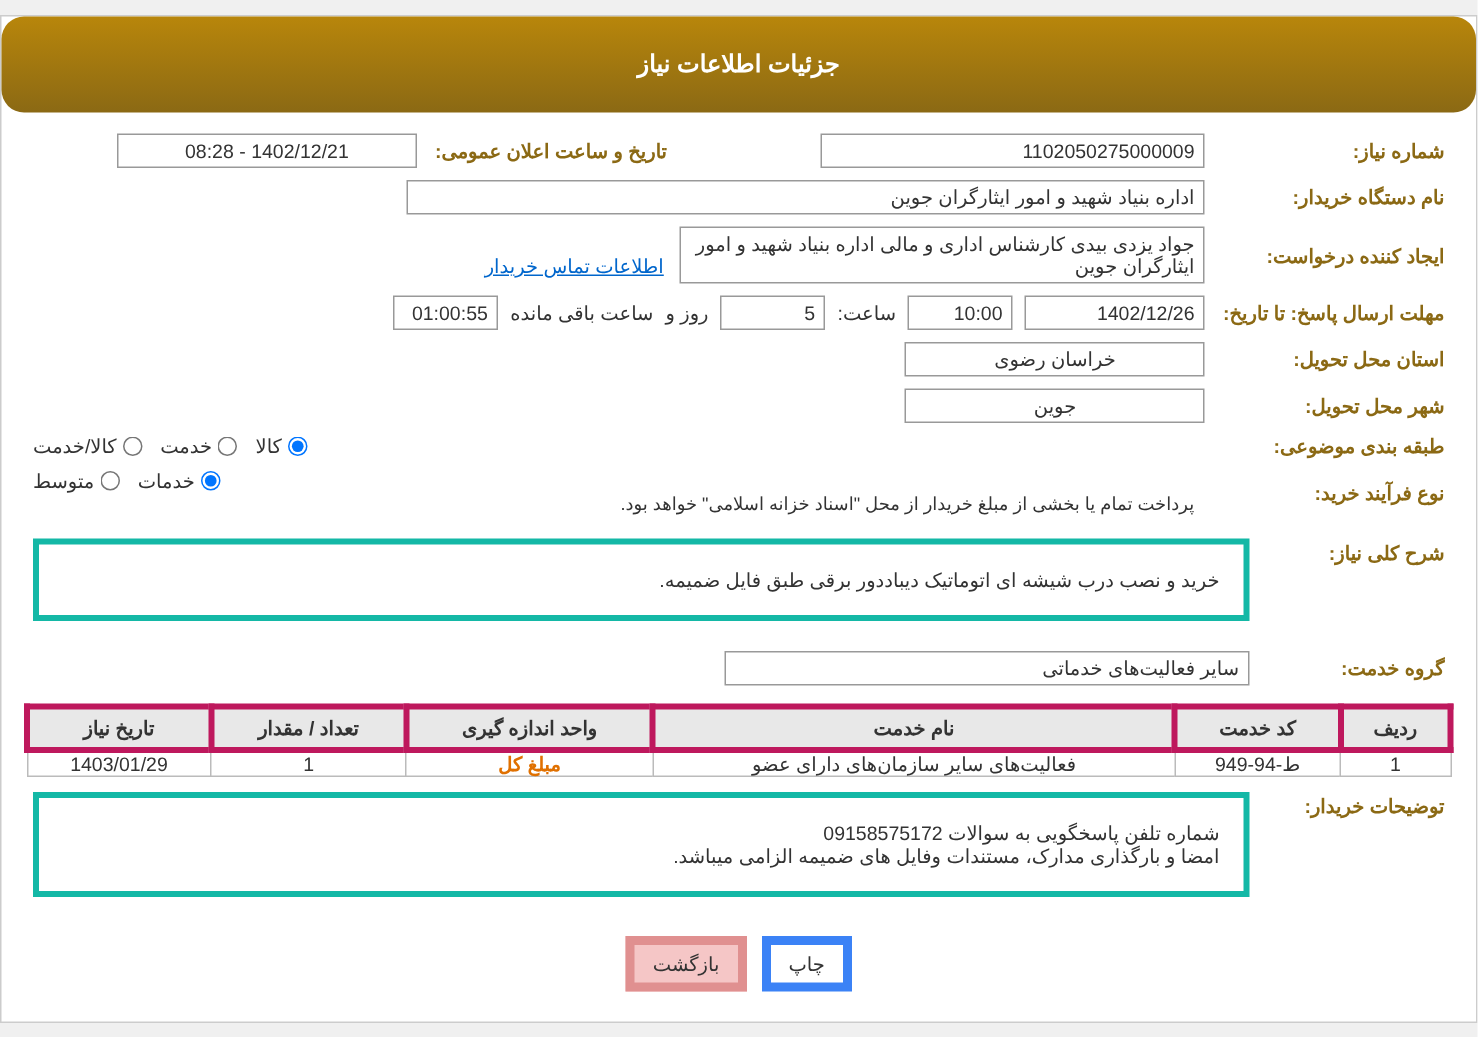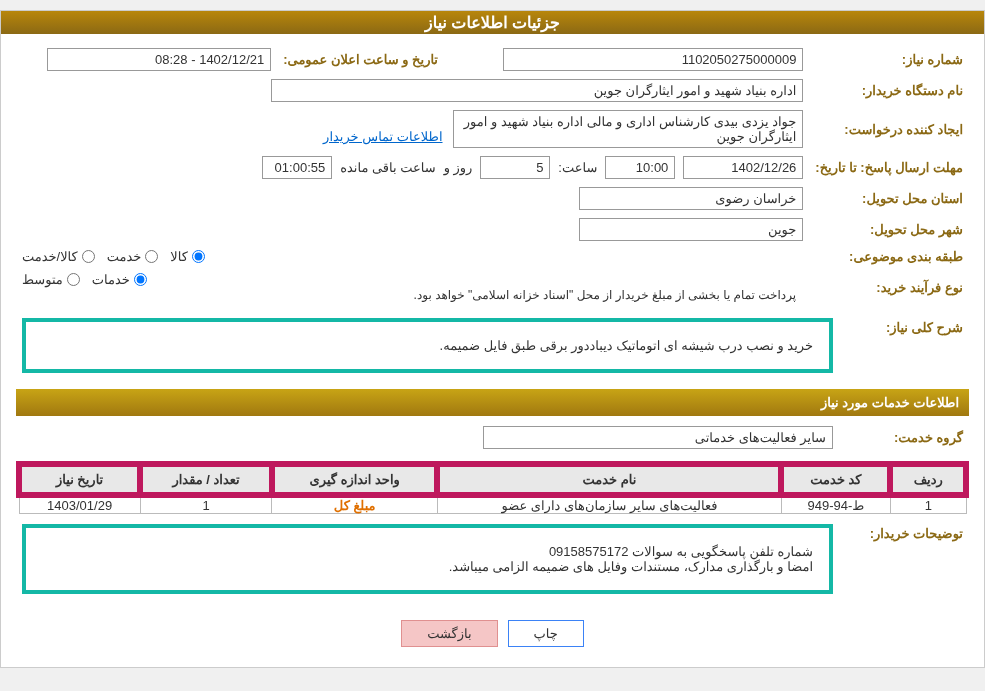--- a/index.html
+++ b/index.html
@@ -13,23 +13,24 @@
     .page-wrapper {
       max-width: 985px;
       margin: 10px auto;
       background: #fff;
       border: 1px solid #ccc;
     }
     .page-header {
       background: linear-gradient(to bottom, #b8860b, #8b6914);
       color: #fff;
       text-align: center;
-      padding: 2px;
+      padding: 22px;
       font-size: 16px;
       font-weight: bold;
+      border-radius: 15px;
     }
     .content {
       padding: 10px 15px;
     }
     .info-table {
       width: 100%;
       border-collapse: collapse;
       margin-bottom: 8px;
     }
     .info-table td {
@@ -48,25 +49,26 @@
     }
     .input-box {
       border: 1px solid #999;
       background: #fff;
       padding: 3px 6px;
       min-height: 22px;
       display: inline-block;
       text-align: right;
     }
     .input-wide {
-      width: 300px;
+      width: 256px;
       padding-left: 33px;
     }
     .input-medium {
-      width: 224px;
+      width: 200px;
+      text-align: center;
     }
     .input-small {
       width: 120px;
     }
     .input-xs {
       width: 70px;
     }
     .link-blue {
       color: #0066cc;
       text-decoration: underline;
@@ -97,21 +99,21 @@
       gap: 4px;
       flex-direction: row-reverse;
     }
     .services-table {
       width: 100%;
       border-collapse: collapse;
       margin: 6px 0;
     }
     .services-table th {
       background: #e8e8e8;
-      border: 6px solid #be185d;
+      border: 4px solid #be185d;
       padding: 5px 8px;
       text-align: center;
       font-weight: bold;
       color: #333;
     }
     .services-table td {
       border: 1px solid #bbb;
       padding: 0 8px;
       text-align: center;
     }
@@ -131,22 +133,22 @@
       min-height: 70px;
     }
     .bottom-buttons {
       display: flex;
       justify-content: center;
       gap: 10px;
       padding: 10px;
       flex-direction: row-reverse;
     }
     .btn {
-      padding: 5px 25px;
-      border: 1px solid #3b82f6;
+      padding: 5px 12px;
+      border: 6px solid #3b82f6;
       cursor: pointer;
       font-size: 13px;
       font-family: Tahoma, Arial, sans-serif;
     }
     .btn-print {
       background: #fff;
       color: #333;
     }
     .btn-back {
       background: #f5c6c6;
@@ -269,23 +271,20 @@
       <tbody>
           <tr>
         <td class="label-cell" style="vertical-align:top;padding-top:6px;">شرح کلی نیاز:</td>
         <td>
           <div class="desc-box">خرید و نصب درب شیشه ای اتوماتیک دیباددور برقی طبق فایل ضمیمه.</div>
         </td>
       </tr>
     </tbody>
       </table>
 
-    <div class="section-header">
-      <span>اطلاعات خدمات مورد نیاز</span>
-    </div>
 
     <table class="info-table">
       <tbody>
           <tr>
         <td class="label-cell">گروه خدمت:</td>
         <td class="value-cell">
           <span class="input-box" style="width:350px;">سایر فعالیت‌های خدماتی</span>
         </td>
       </tr>
     </tbody>

